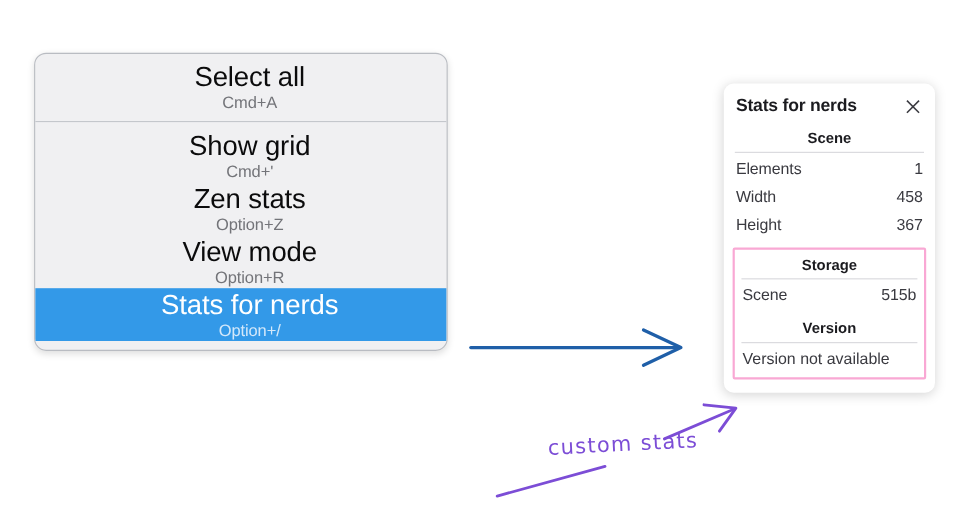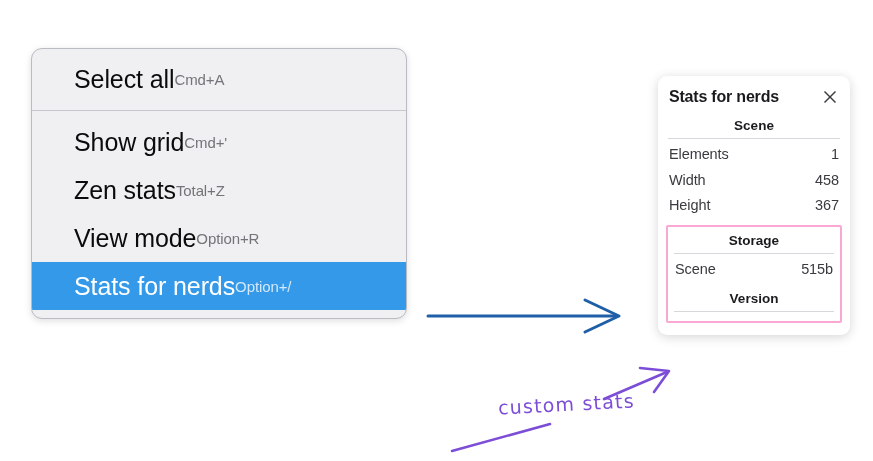--- a/index.html
+++ b/index.html
@@ -34,25 +34,26 @@
   }
   .menu-group.group-first {
     padding-bottom: 7px;
   }
   .menu-group.group-second {
     padding-top: 7px;
   }
   .menu-item {
     display: flex;
     align-items: center;
-    justify-content: flex-start;
+    justify-content: center;
     padding: 0 26px 0 42px;
     height: 48px;
     box-sizing: border-box;
     cursor: default;
+    flex-direction: column;
   }
   .menu-item .label {
     font-size: 25px;
     color: #0b0b0c;
     letter-spacing: -0.1px;
   }
   .menu-item .shortcut {
     font-size: 15px;
     color: #737479;
     letter-spacing: -0.1px;
@@ -170,21 +171,21 @@
     </div>
   </div>
 
   <div class="menu-group group-second">
     <div class="menu-item">
       <span class="label">Show grid</span>
       <span class="shortcut">Cmd+'</span>
     </div>
     <div class="menu-item">
       <span class="label">Zen stats</span>
-      <span class="shortcut">Total+Z</span>
+      <span class="shortcut">Option+Z</span>
     </div>
     <div class="menu-item">
       <span class="label">View mode</span>
       <span class="shortcut">Option+R</span>
     </div>
     <div class="menu-item highlighted">
       <span class="label">Stats for nerds</span>
       <span class="shortcut">Option+/</span>
     </div>
   </div>
@@ -227,20 +228,21 @@
       <div class="rule"></div>
       <div class="stat-row">
         <span class="stat-label">Scene</span>
         <span class="stat-value">515b</span>
       </div>
     </div>
 
     <div>
       <div class="section-title version-title">Version</div>
       <div class="rule"></div>
+      <div class="stat-single">Version not available</div>
     </div>
 
   </div>
 
 </div>
 
 <svg id="annotations" viewBox="0 0 873 461">
 
   <g>
     <line x1="428" y1="316" x2="615" y2="316" stroke="#1f5fa8" stroke-width="3" stroke-linecap="round"></line>

